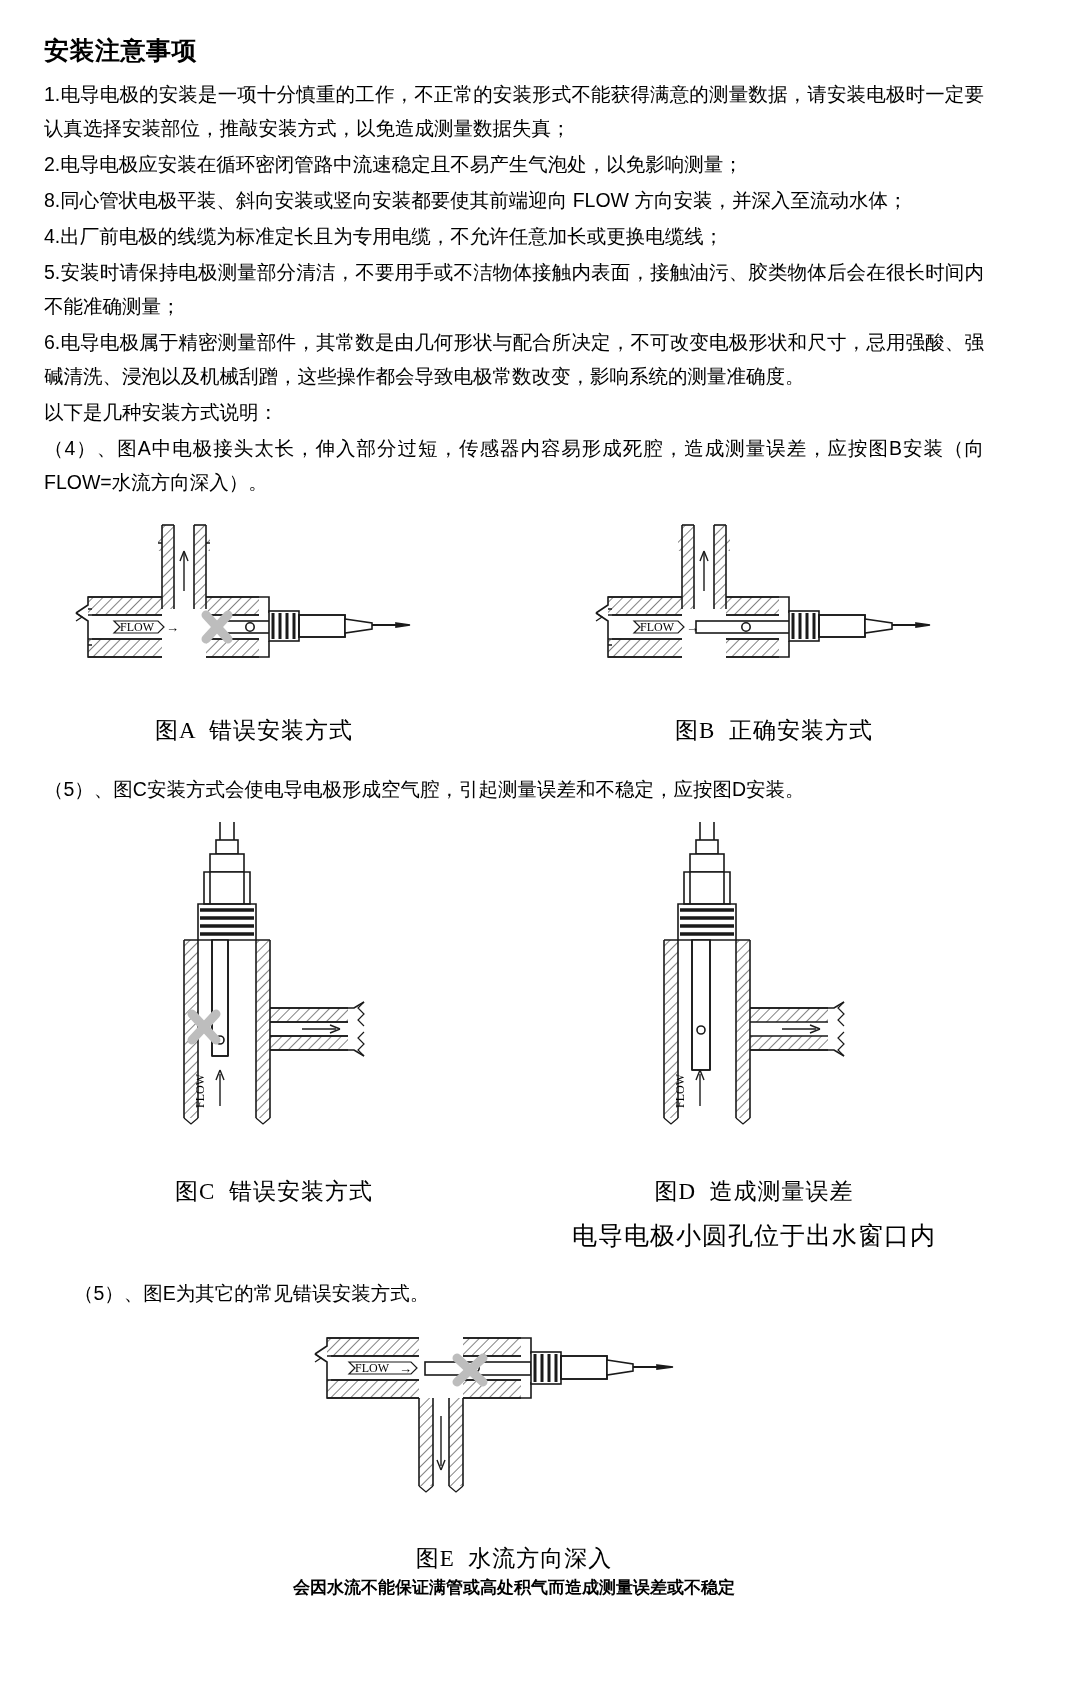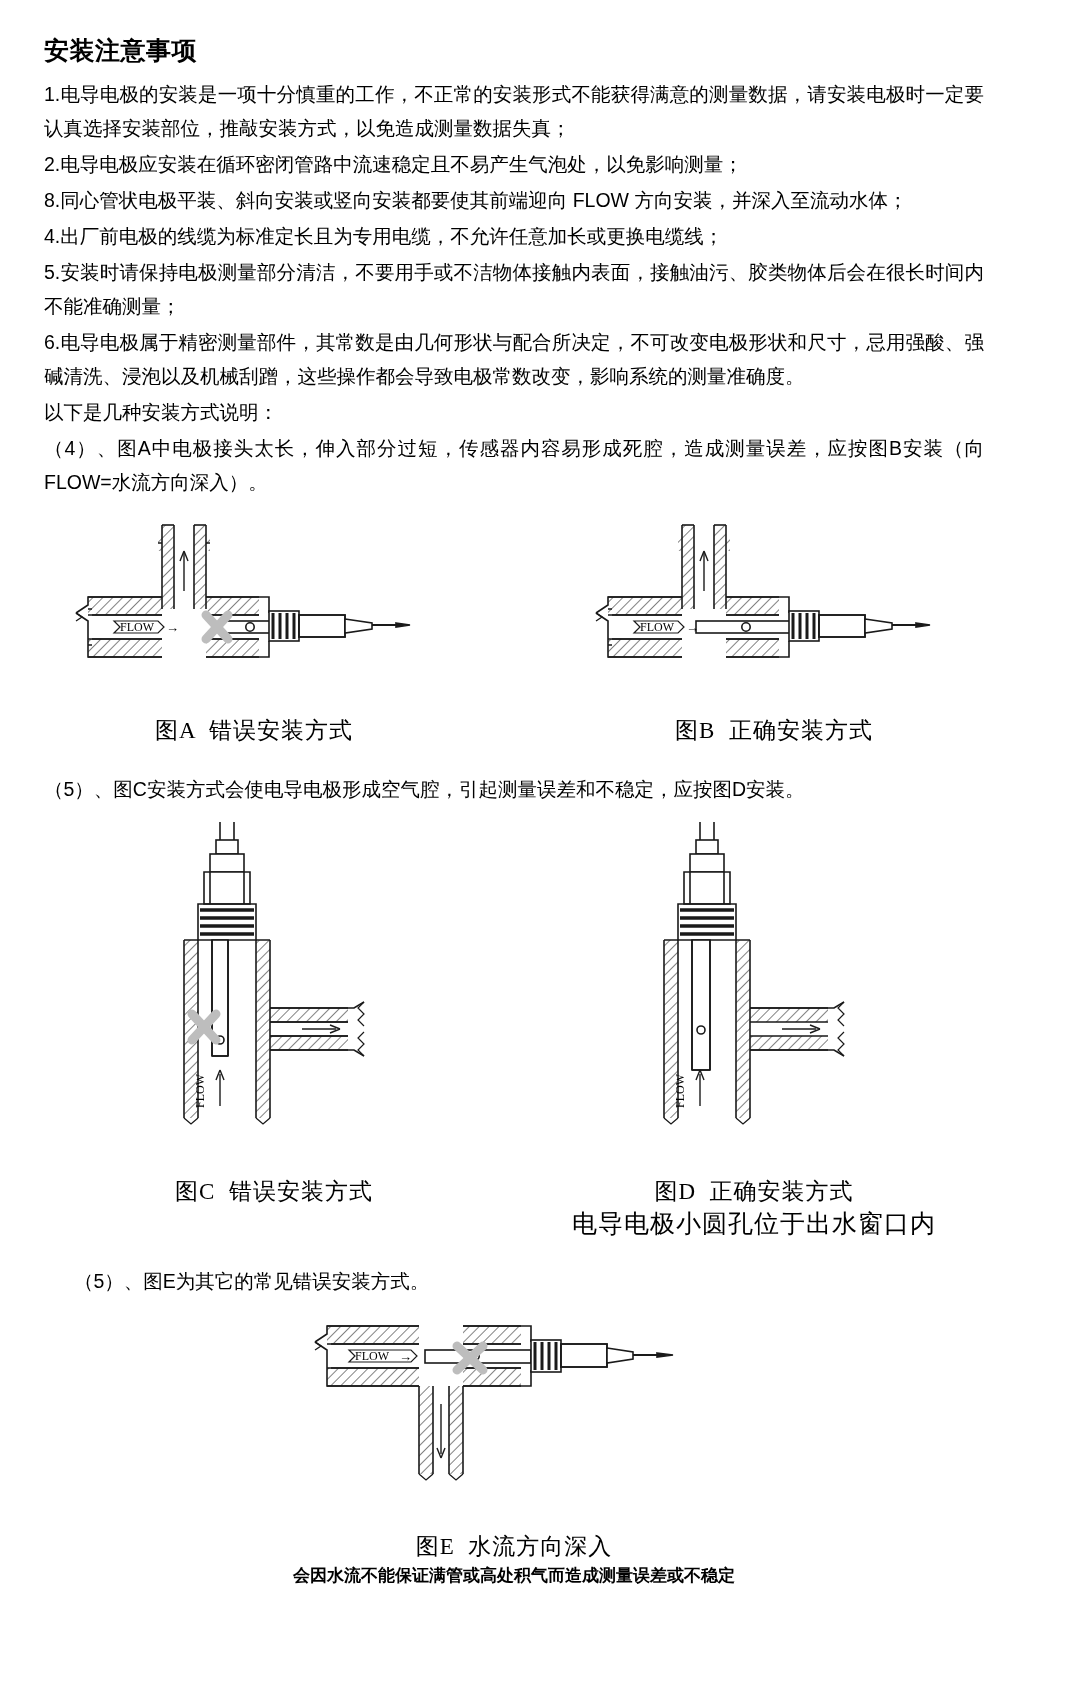--- a/index.html
+++ b/index.html
@@ -49,21 +49,21 @@
   .cap.small {
     font-family: "Liberation Sans", sans-serif;
     font-size: 17px;
     font-weight: bold;
     letter-spacing: 0;
     margin-top: 2px;
   }
   .cap.sub {
     font-family: Liberation Sans, sans-serif;
     font-size: 25px;
-    margin-top: 0px;
+    margin-top: 12px;
   }
   svg { display: block; }
   .svgwrap { display: inline-block; }
 </style>
 </head>
 <body>
 
 <div class="page">
 
   <h1 class="title">安装注意事项</h1>
@@ -323,21 +323,21 @@
             <path d="M300 238 L294 232 L300 226 L294 220 L300 214" stroke-width="1.2"></path>
             <path d="M238 211 L272 211" stroke-width="1.4"></path>
             <path d="M276 211 L266 207 M276 211 L266 215" stroke-width="1.4"></path>
 
             <path d="M156 288 L156 256" stroke-width="1.4"></path>
             <path d="M156 252 L152 262 M156 252 L160 262" stroke-width="1.4"></path>
           </g>
           <text x="140" y="290" font-family="Liberation Serif, serif" font-size="12" fill="#000" transform="rotate(-90 140 290)">FLOW</text>
         </svg>
       </div>
-      <div class="cap">图D  正确安装方式</div>
+      <div class="cap">图D  造成测量误差</div>
       <div class="cap sub">电导电极小圆孔位于出水窗口内</div>
     </div>
   </div>
 
   <p class="para" style="margin-top:24px; margin-left:30px;">（5）、图E为其它的常见错误安装方式。</p>
 
   <div style="text-align:center; margin-top:10px;">
     <div class="svgwrap">
       <svg width="430" height="215" viewBox="0 0 430 215">
         <defs>

